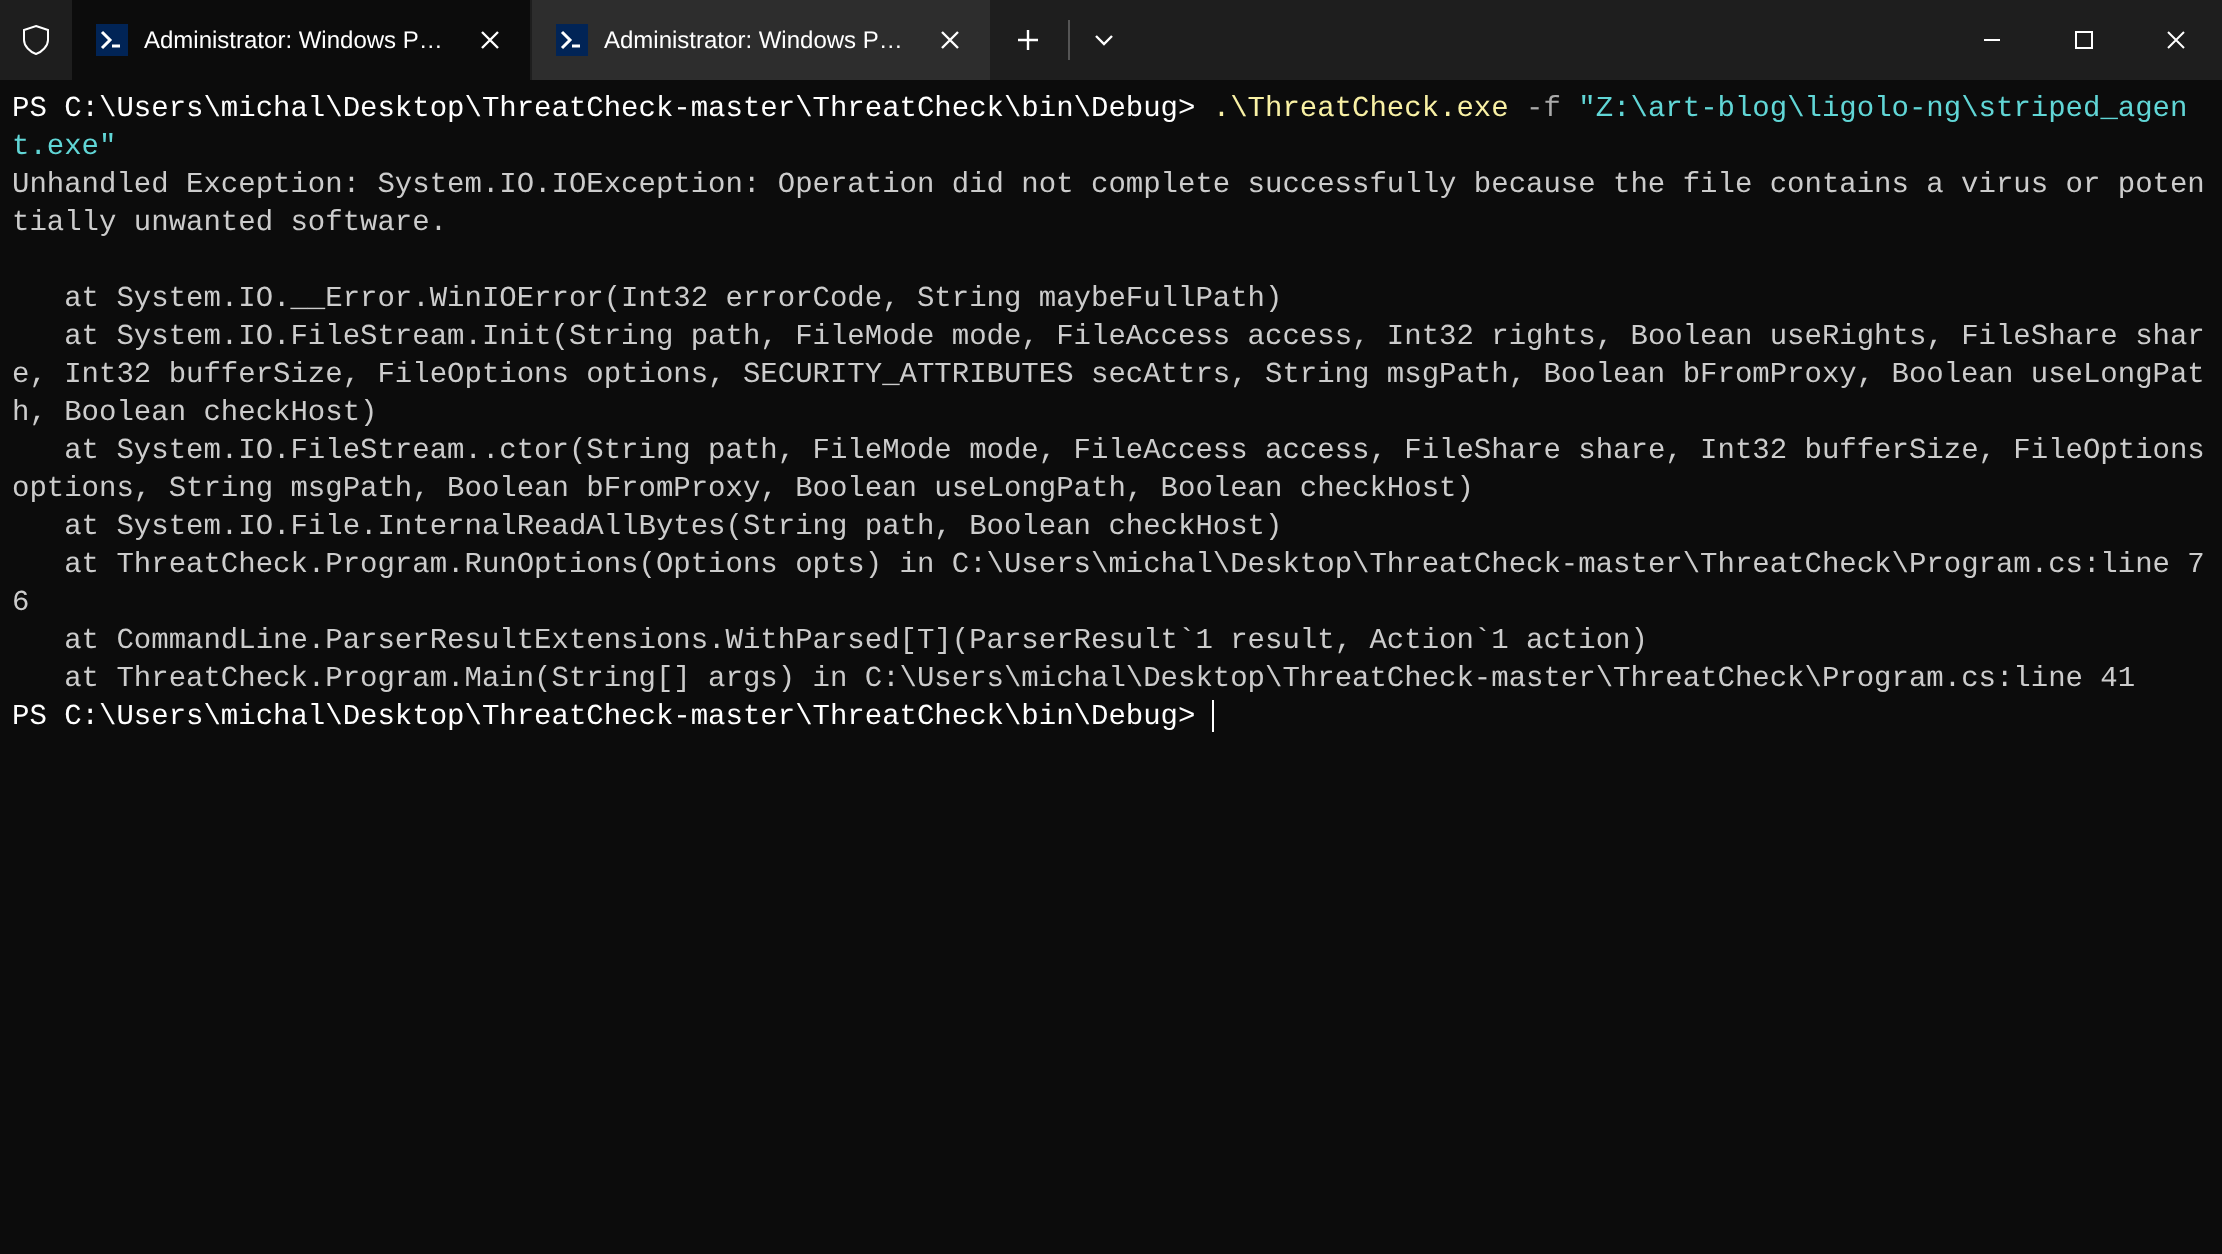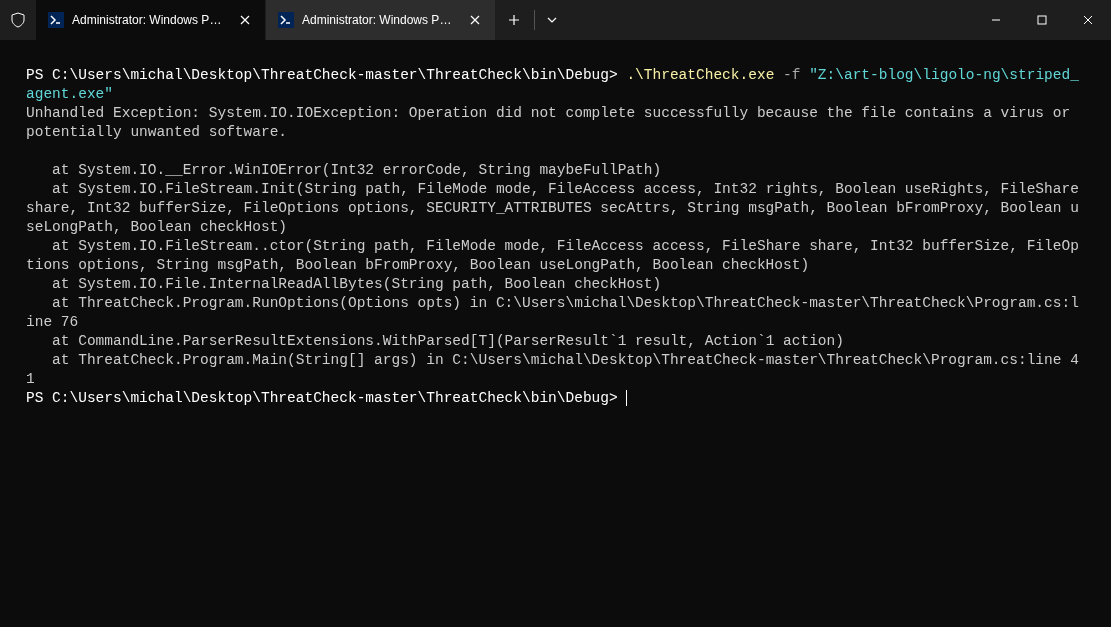--- a/index.html
+++ b/index.html
@@ -110,21 +110,21 @@
       height: 100%;
     }
     .win-control {
       width: 46px;
       display: flex;
       align-items: center;
       justify-content: center;
       color: #ffffff;
     }
     .terminal {
-      padding: 26px;
+      padding: 6px;
       font-size: 14.5px;
       line-height: 19px;
       white-space: pre-wrap;
       word-break: break-all;
     }
     .prompt {
       color: #ffffff;
     }
     .cmd-yellow {
       color: #f9f1a5;

